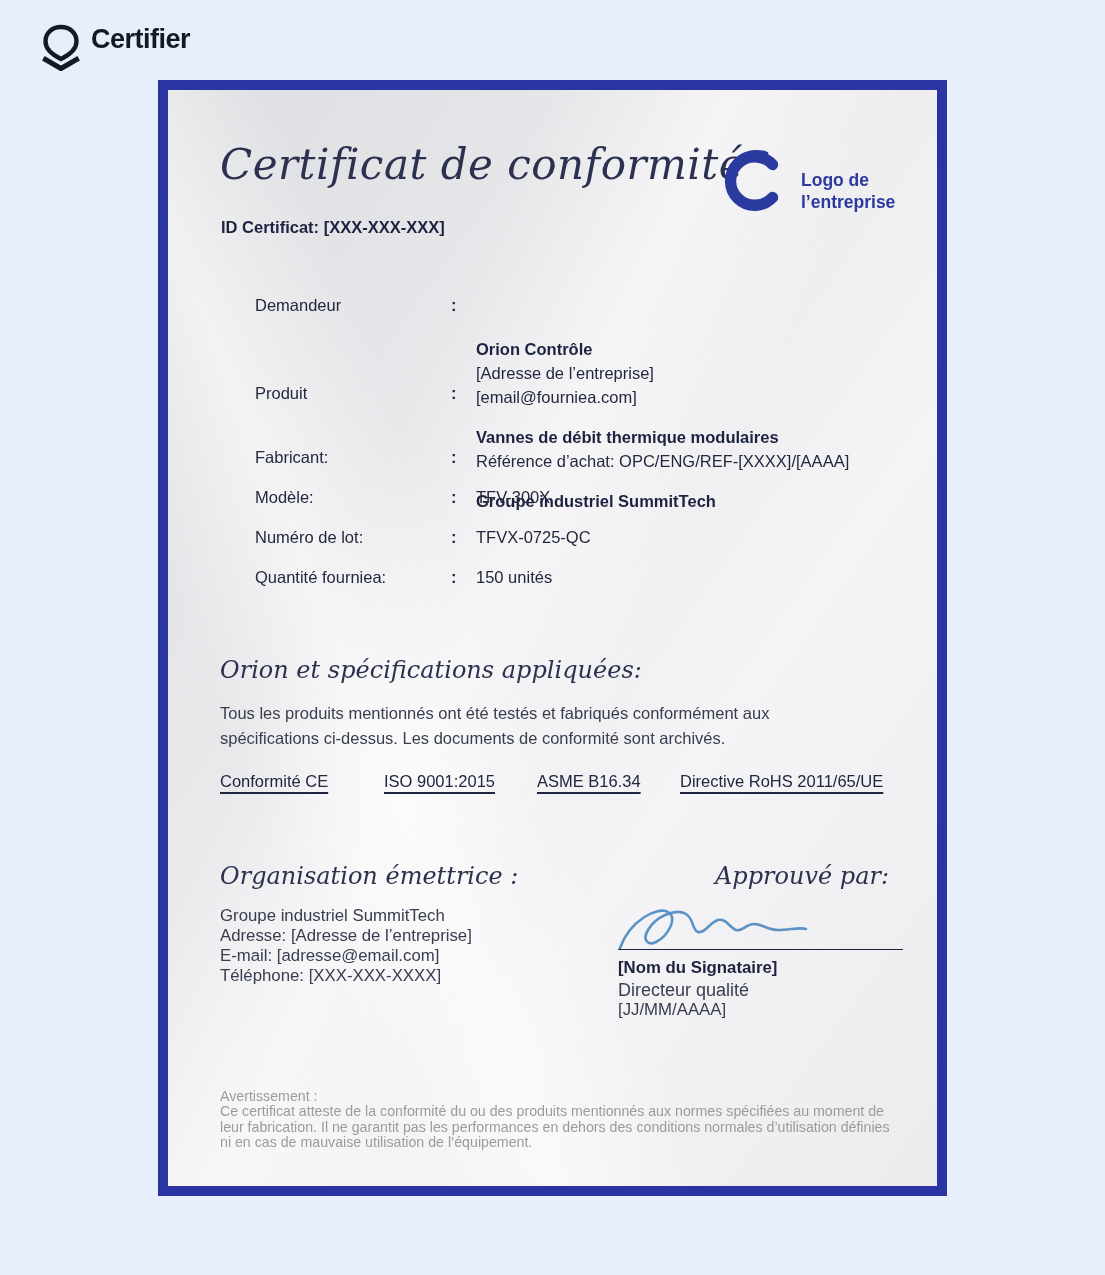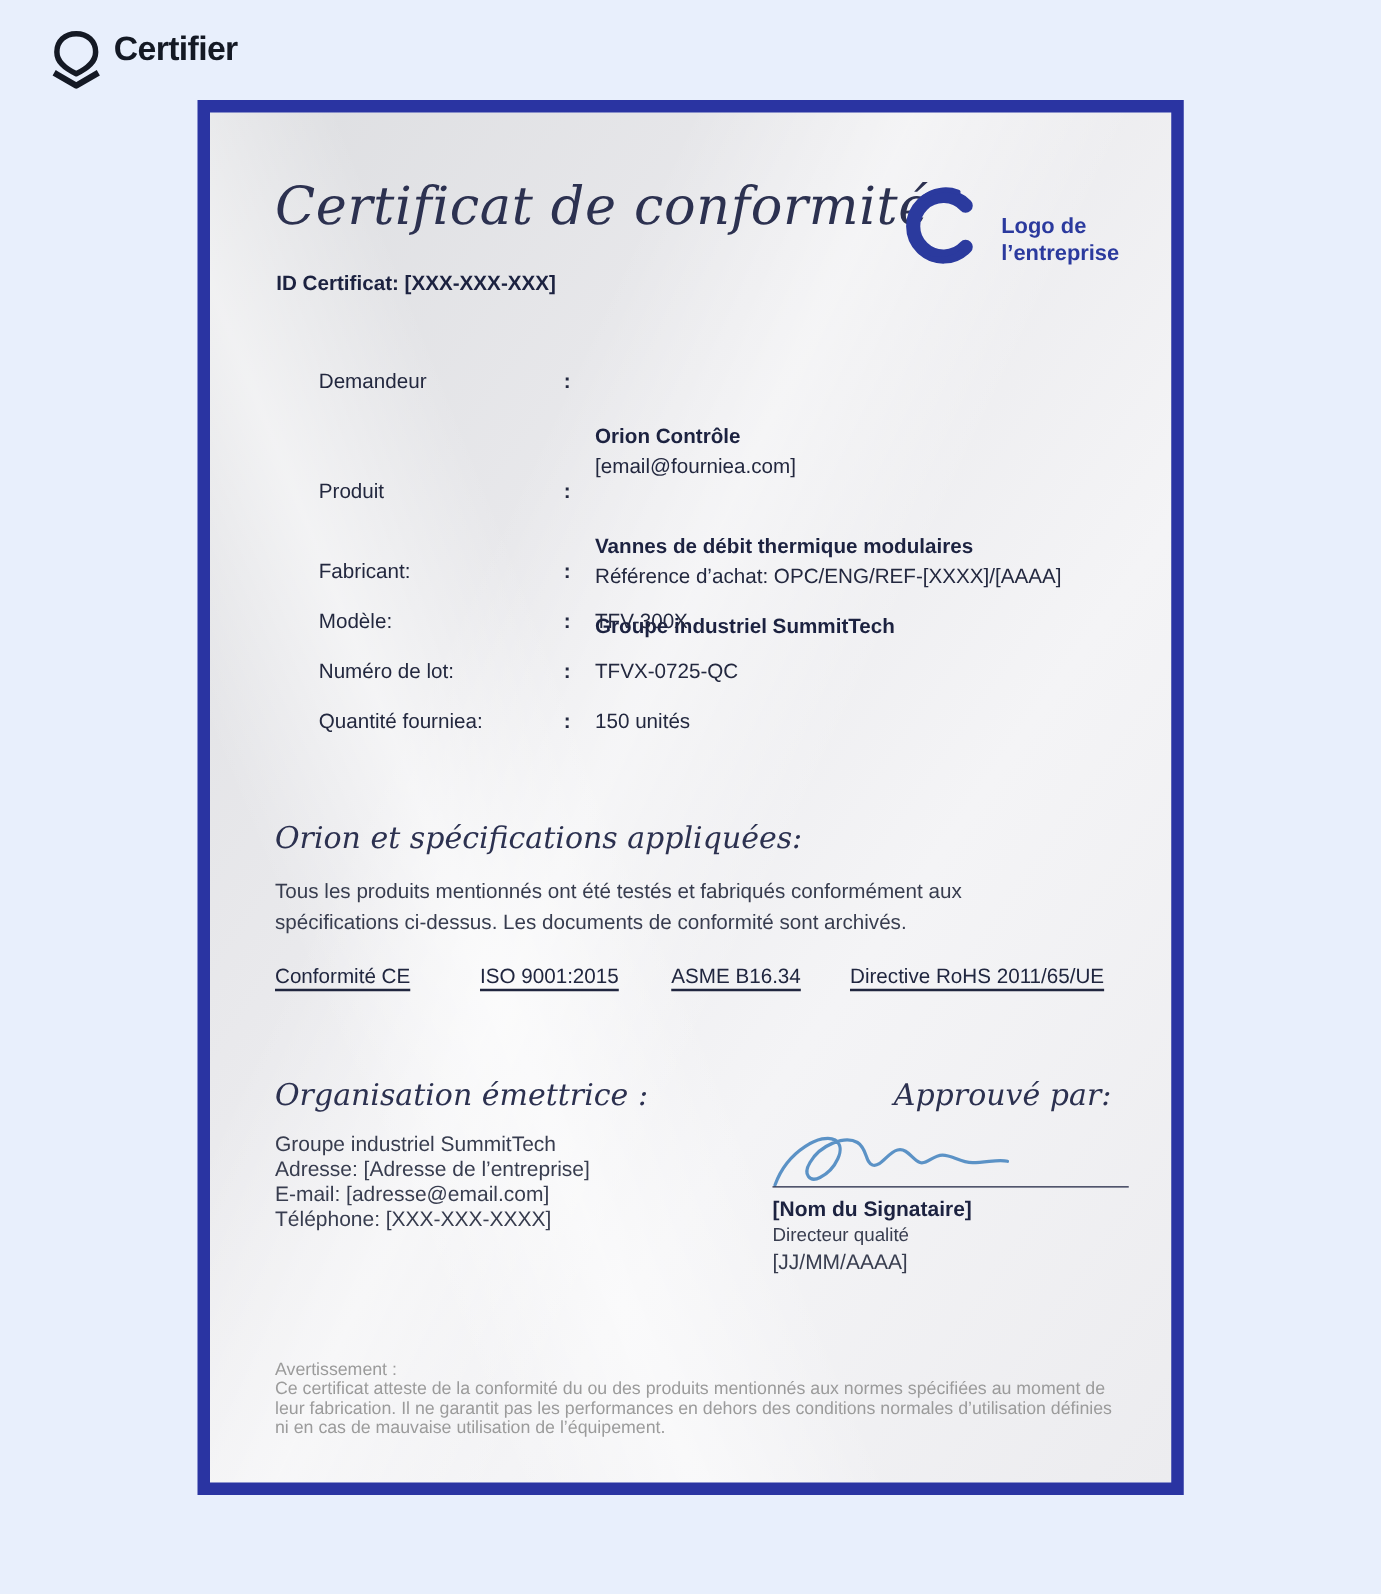--- a/index.html
+++ b/index.html
@@ -86,21 +86,21 @@
     position: absolute; left: 52px; top: 816px;
     font-size: 16.8px; line-height: 20px; color: #383d4f;
   }
 
   .signature-scribble { position: absolute; left: 448px; top: 812px; }
   .signature-line {
     position: absolute; left: 450px; top: 859px; width: 285px; height: 0;
     border-top: 1.6px solid #1c2240;
   }
   .signatory-name  { position: absolute; left: 450px; top: 868px; font-size: 16.8px; font-weight: 700; color: #1c2240; }
-  .signatory-title { position: absolute; left: 450px; top: 890px; font-size: 15px; color: #383d4f; }
+  .signatory-title { position: absolute; left: 450px; top: 890px; font-size: 18px; color: #383d4f; }
   .signatory-date  { position: absolute; left: 450px; top: 910px; font-size: 16.8px; color: #383d4f; }
 
   .disclaimer {
     position: absolute; left: 52px; top: 999px; width: 678px;
     font-size: 14.2px; line-height: 15.4px; color: #9b9b9b;
   }
 </style>
 </head>
 <body>
 
@@ -129,20 +129,21 @@
   <div class="company-logo-text">
     <div>Logo de</div>
     <div>l’entreprise</div>
   </div>
 
   <div class="row" id="row-0">
     <div class="lbl">Demandeur</div>
     <div class="sep">:</div>
     <div class="val">
       <div class="bold">Orion Contrôle</div>
+      <div>[Adresse de l’entreprise]</div>
       <div>[email@fourniea.com]</div>
     </div>
   </div>
 
   <div class="row" id="row-1">
     <div class="lbl">Produit</div>
     <div class="sep">:</div>
     <div class="val">
       <div class="bold">Vannes de débit thermique modulaires</div>
       <div>Référence d’achat: OPC/ENG/REF-[XXXX]/[AAAA]</div>

